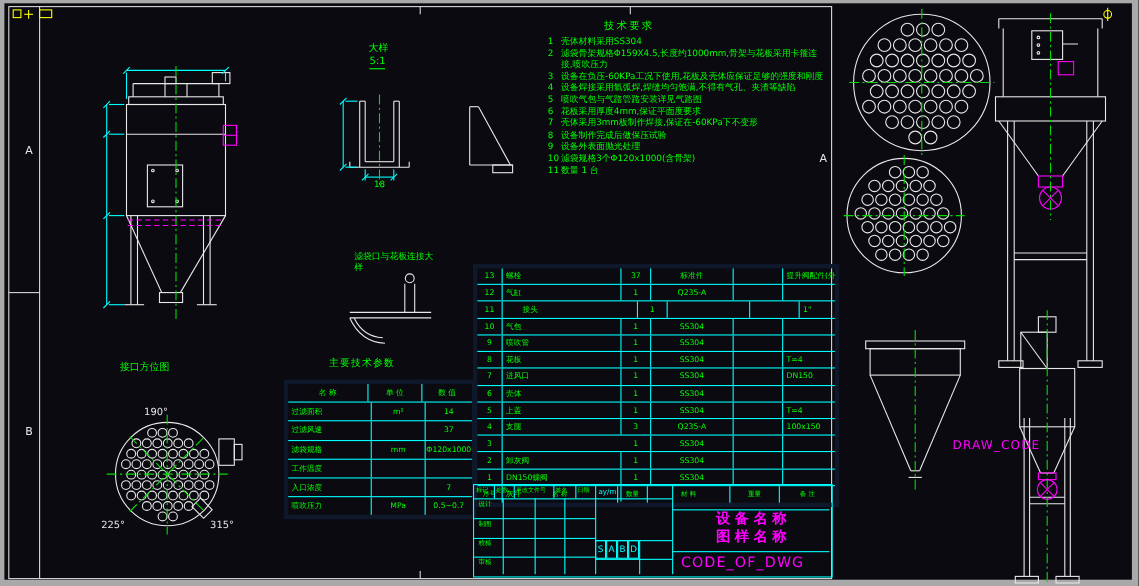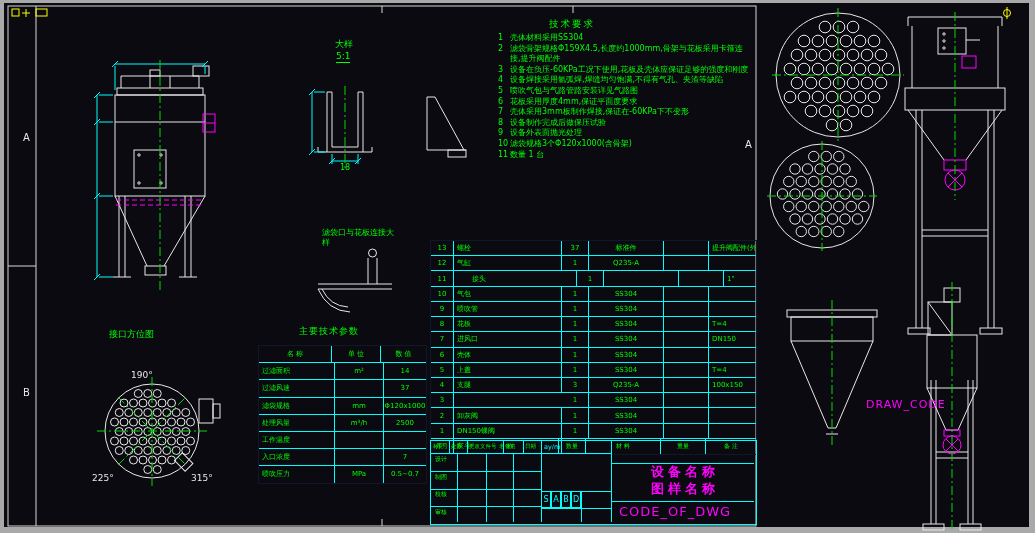--- a/index.html
+++ b/index.html
@@ -6,21 +6,21 @@
   body{width:1035px;height:533px;background:#a9a9a9;position:relative;overflow:hidden;
        font-family:"DejaVu Sans","Liberation Sans",sans-serif}
   #sheet{position:absolute;left:4px;top:3px;width:1025px;height:524px;background:#0a0a10}
   svg{position:absolute;left:0;top:0}
   .t{position:absolute;white-space:nowrap;line-height:1}
   .g{color:#00ff00}.c{color:#00ffff}.m{color:#ff00ff}.w{color:#e8e8e8}
   #notes{position:absolute;left:498px;top:33px;width:252px}
   .note-item{display:flex;color:#00ff00;font-size:8px;line-height:10.6px}
   .note-num{width:12px;flex:none}
   .note-text{flex:1;white-space:normal}
-  .grid-table{position:absolute;border:1px solid #0f172a}
+  .grid-table{position:absolute;border:4px solid #0f172a}
   .trow{display:flex;border-top:1px solid #00ffff}
   .trow:first-child{border-top:none}
   .tcell{border-right:1px solid #00ffff;font-size:7px;color:#00ff00;display:flex;
          align-items:center;justify-content:center;overflow:hidden;white-space:nowrap;height:100%}
   .tcell:last-child{border-right:none}
   .tcell.left{justify-content:flex-start;padding-left:3px}
   #param-table{left:258px;top:345px;width:167px}
   #param-table .trow{height:16.2px}
   #bom-table{left:430px;top:240px;width:325px}
   #bom-table .trow{height:14.23px}
@@ -399,21 +399,21 @@
 <div class="t w" style="left:745px;top:140px;font-size:10px">A</div>
 
 <div class="t g" style="left:549px;top:19px;font-size:9.5px;letter-spacing:2px">技术要求</div>
 <div id="notes">
     <div class="note-item">
       <span class="note-num">1</span>
       <span class="note-text">壳体材料采用SS304</span>
     </div>
     <div class="note-item">
       <span class="note-num">2</span>
-      <span class="note-text">滤袋骨架规格Φ159X4.5,长度约1000mm,骨架与花板采用卡箍连接,提升阀配件</span>
+      <span class="note-text">滤袋骨架规格Φ159X4.5,长度约1000mm,骨架与花板采用卡箍连接,喷吹压力</span>
     </div>
     <div class="note-item">
       <span class="note-num">3</span>
       <span class="note-text">设备在负压-60KPa工况下使用,花板及壳体应保证足够的强度和刚度</span>
     </div>
     <div class="note-item">
       <span class="note-num">4</span>
       <span class="note-text">设备焊接采用氩弧焊,焊缝均匀饱满,不得有气孔、夹渣等缺陷</span>
     </div>
     <div class="note-item">
@@ -471,25 +471,20 @@
     </div>
     <div class="trow">
       <div class="tcell left" style="width: 72px;">过滤风速</div>
       <div class="tcell" style="width: 48px;"></div>
       <div class="tcell" style="flex: 1 1 0%;">37</div>
     </div>
     <div class="trow">
       <div class="tcell left" style="width: 72px;">滤袋规格</div>
       <div class="tcell" style="width: 48px;">mm</div>
       <div class="tcell" style="flex: 1 1 0%;">Φ120x1000</div>
-    </div>
-    <div class="trow">
-      <div class="tcell left" style="width: 72px;">处理风量</div>
-      <div class="tcell" style="width: 48px;">m³/h</div>
-      <div class="tcell" style="flex: 1 1 0%;">2500</div>
     </div>
     <div class="trow">
       <div class="tcell left" style="width: 72px;">工作温度</div>
       <div class="tcell" style="width: 48px;"></div>
       <div class="tcell" style="flex: 1 1 0%;"></div>
     </div>
     <div class="trow">
       <div class="tcell left" style="width: 72px;">入口浓度</div>
       <div class="tcell" style="width: 48px;"></div>
       <div class="tcell" style="flex: 1 1 0%;">7</div>

